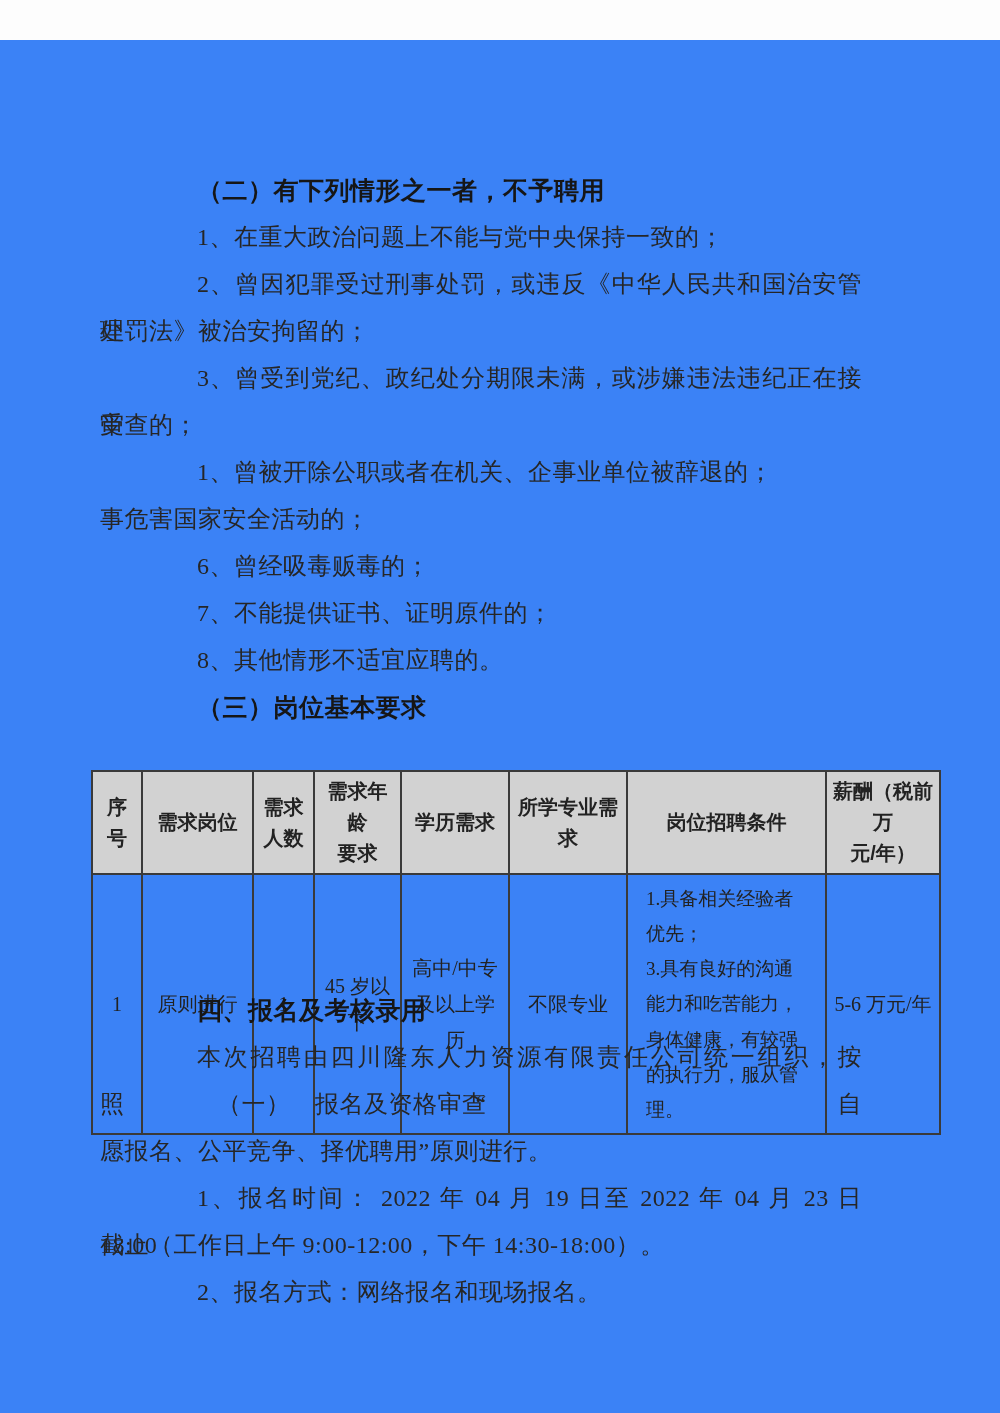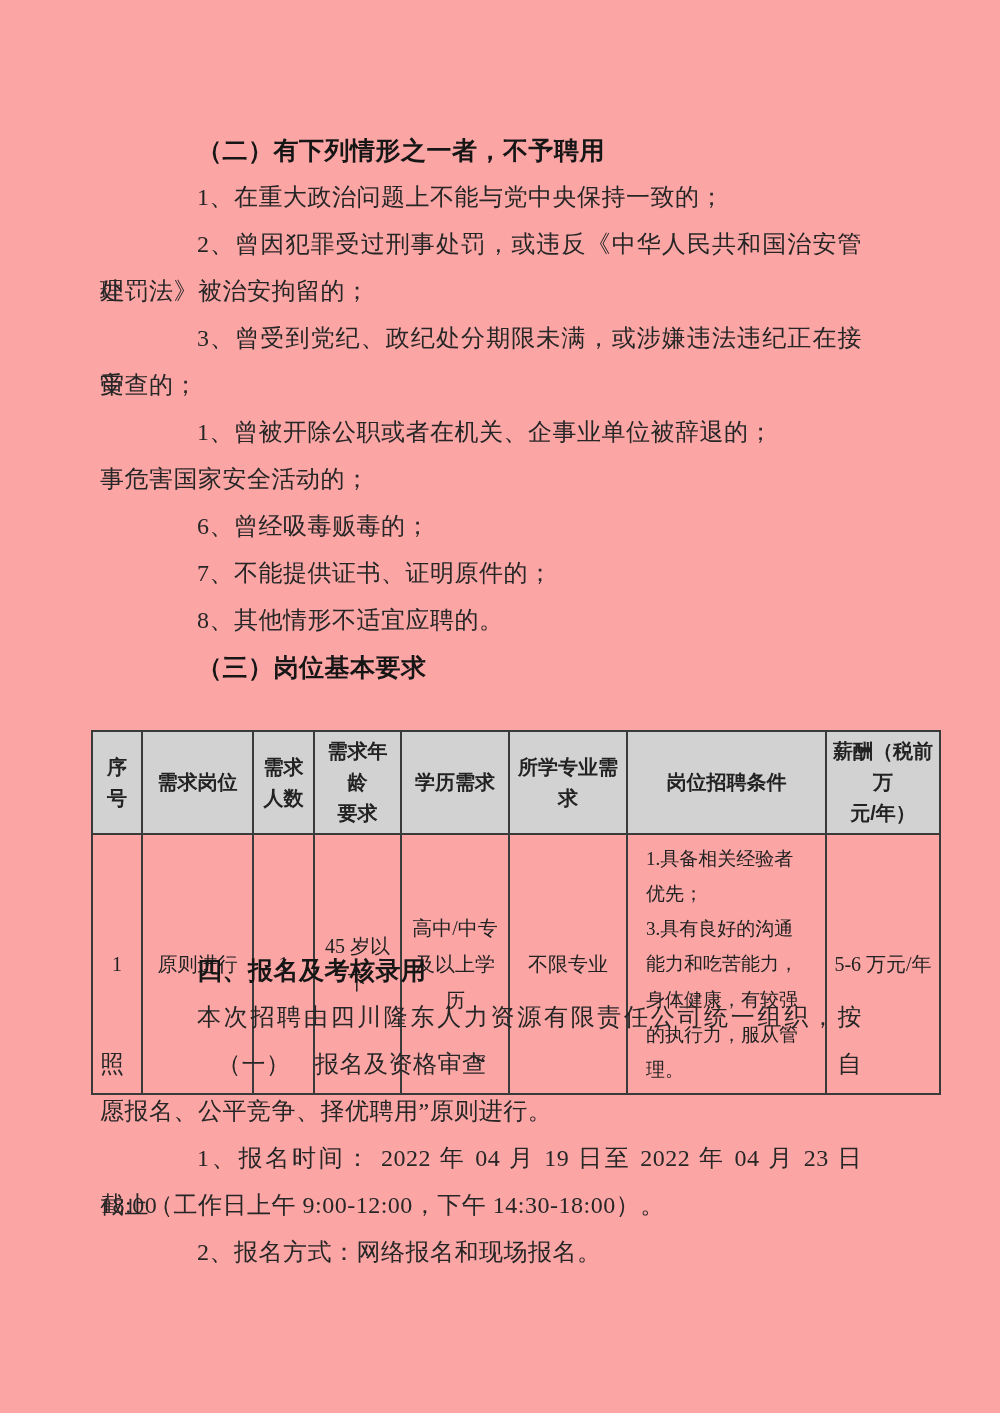--- a/index.html
+++ b/index.html
@@ -4,21 +4,21 @@
 <style>
   * { margin:0; padding:0; box-sizing:border-box; }
   html,body { width:1000px; height:1413px; }
   body {
     position:relative;
     background:#fdfdfd;
     font-family:"Liberation Serif","DejaVu Serif",serif;
     color:#262626;
     overflow:hidden;
   }
-  .page { position:absolute; inset:0; background:#fca5a5; }
+  .page { position:absolute; inset:0; background:#3b82f6;margin-top:40px; }
 
   
   .textblock { position:absolute; left:100px; width:762px; font-size:24px; letter-spacing:0.5px; }
   .line { height:47px; line-height:47px; white-space:nowrap; overflow:visible; }
   .line.ind    { text-indent:97px; }
   .line.ind-lg { text-indent:117px; }
   .line.heading {
     font-family:"Liberation Sans","DejaVu Sans",sans-serif;
     font-weight:bold; color:#161616; font-size:25px;
   }

